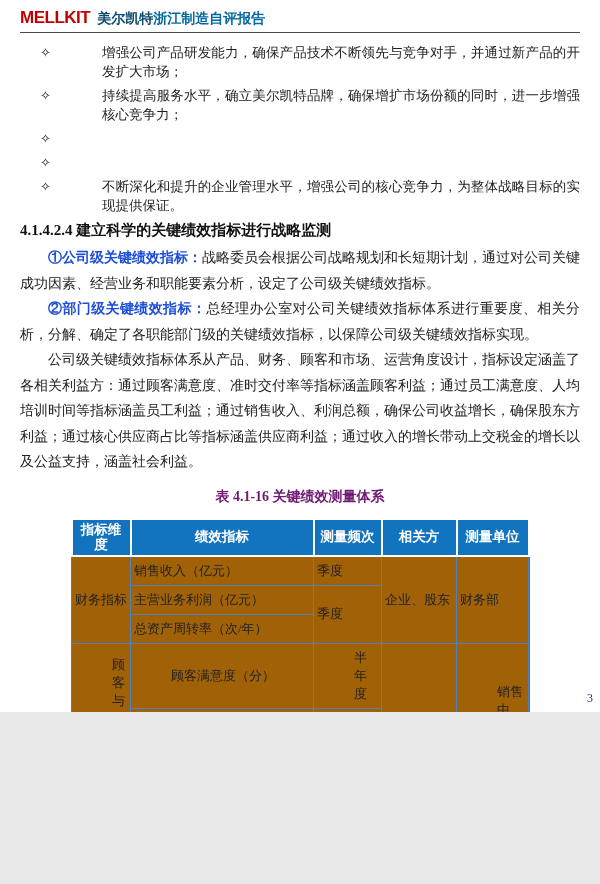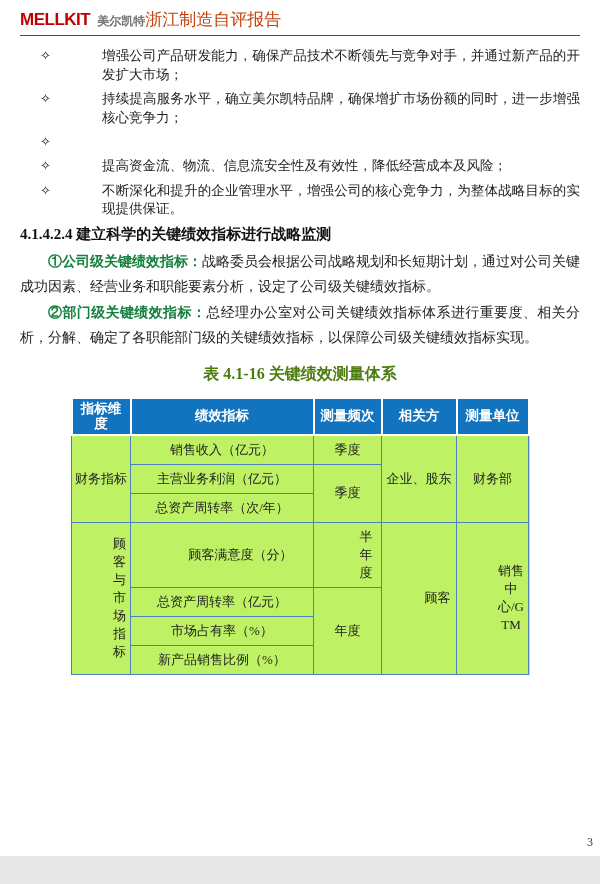--- a/index.html
+++ b/index.html
@@ -1,18 +1,18 @@
 <!DOCTYPE html>
 <html lang="zh"><head>
 <meta charset="utf-8">
 <style>
   html,body { margin:0; padding:0; background:#e8e8e8; }
   .page {
     position:relative;
-    width:600px; height:856px;
+    width:600px; height:712px;
     margin:0 auto;
     background:#ffffff;
     box-sizing:border-box;
     padding:8px 20px 0 20px;
     font-family:"Liberation Serif","DejaVu Serif",serif;
     color:#1d1d1d;
     overflow:hidden;
   }
 
   
@@ -20,22 +20,22 @@
     display:flex; align-items:baseline;
     padding-bottom:4px;
     border-bottom:1.5px solid #4a4a4a;
     white-space:nowrap;
   }
   .brand {
     font-family:"Liberation Sans","DejaVu Sans",sans-serif;
     font-weight:bold; font-size:17px; letter-spacing:-0.5px;
     color:#c00000;
   }
-  .company { font-size:12px; color:#737373; margin-left:7px; font-weight:bold; }
-  .doc-title { font-size:17px; color:#c2410c; font-weight:normal; }
+  .company { font-size:14px; color:#0c4a6e; margin-left:7px; font-weight:bold; }
+  .doc-title { font-size:14px; color:#0369a1; font-weight:bold; }
 
   
   .bullets { list-style:none; margin:11px 0 2px 0; padding:0; }
   .bullet-item { display:flex; margin:0 0 6px 0; padding-left:20px; }
   .diamond {
     flex:none; width:15px; margin-right:13px;
     font-family:"DejaVu Sans",sans-serif;
     font-size:13px; line-height:18px; color:#222;
   }
   .bullet-text {
@@ -44,33 +44,33 @@
 
   
   .section-heading {
     margin:0 0 5px 0;
     font-size:15px; font-weight:bold; color:#111;
   }
   .body-para {
     margin:0; font-size:14px; line-height:25.5px;
     text-align:justify; text-indent:28px; color:#222;
   }
-  .body-para .lead { font-weight:bold; color:#15803d; }
+  .body-para .lead { font-weight:bold; color:#1d4ed8; }
 
   
   .table-caption {
     margin:13px 0 7px 0; text-align:center;
-    font-size:16px; font-weight:bold; color:#4d7c0f;
+    font-size:14px; font-weight:bold; color:#701a75;
   }
   table.kpi {
     border-collapse:collapse; table-layout:fixed;
     margin:12px auto; width:457px;
-    font-size:13px; text-align:center; color:#222;
+    font-size:13px; color:#222;
     border:1.5px solid #4e81bd;
-    background:#bef264;
+    background:#a16207;
   }
   table.kpi th {
     background:#1273be; color:#ffffff;
     font-weight:bold; font-size:13.5px;
     border:2px solid #ffffff;
     padding:2px 2px; line-height:15.5px;
     vertical-align:middle;
   }
   table.kpi td {
     border:1px solid #4e81bd;
@@ -104,35 +104,35 @@
     </li>
     <li class="bullet-item">
       <span class="diamond">✧</span>
       <span class="bullet-text">持续提高服务水平，确立美尔凯特品牌，确保增扩市场份额的同时，进一步增强核心竞争力；</span>
     </li>
     <li class="bullet-item">
       <span class="diamond">✧</span>
     </li>
     <li class="bullet-item">
       <span class="diamond">✧</span>
-      <span class="bullet-text">提高资金流、物流、信息流安全性及有效性，降低经营成本及风险；</span>
     </li>
     <li class="bullet-item">
       <span class="diamond">✧</span>
       <span class="bullet-text">不断深化和提升的企业管理水平，增强公司的核心竞争力，为整体战略目标的实现提供保证。</span>
     </li>
   </ul>
 
   <h2 class="section-heading">4.1.4.2.4 建立科学的关键绩效指标进行战略监测</h2>
 
   <p class="body-para"><span class="lead">①公司级关键绩效指标：</span><span>战略委员会根据公司战略规划和长短期计划，通过对公司关键成功因素、经营业务和职能要素分析，设定了公司级关键绩效指标。</span></p>
 
   <p class="body-para"><span class="lead">②部门级关键绩效指标：</span><span>总经理办公室对公司关键绩效指标体系进行重要度、相关分析，分解、确定了各职能部门级的关键绩效指标，以保障公司级关键绩效指标实现。</span></p>
 
 
+  <p class="body-para">公司级关键绩效指标体系从产品、财务、顾客和市场、运营角度设计，指标设定涵盖了各相关利益方：通过顾客满意度、准时交付率等指标涵盖顾客利益；通过员工满意度、人均培训时间等指标涵盖员工利益；通过销售收入、利润总额，确保公司收益增长，确保股东方利益；通过核心供应商占比等指标涵盖供应商利益；通过收入的增长带动上交税金的增长以及公益支持，涵盖社会利益。</p>
 
   <div class="table-caption">表 4.1-16 关键绩效测量体系</div>
 
   <table class="kpi">
     <colgroup>
       <col style="width:59px">
         <col style="width:183px">
         <col style="width:68px">
         <col style="width:75px">
         <col style="width:72px">

